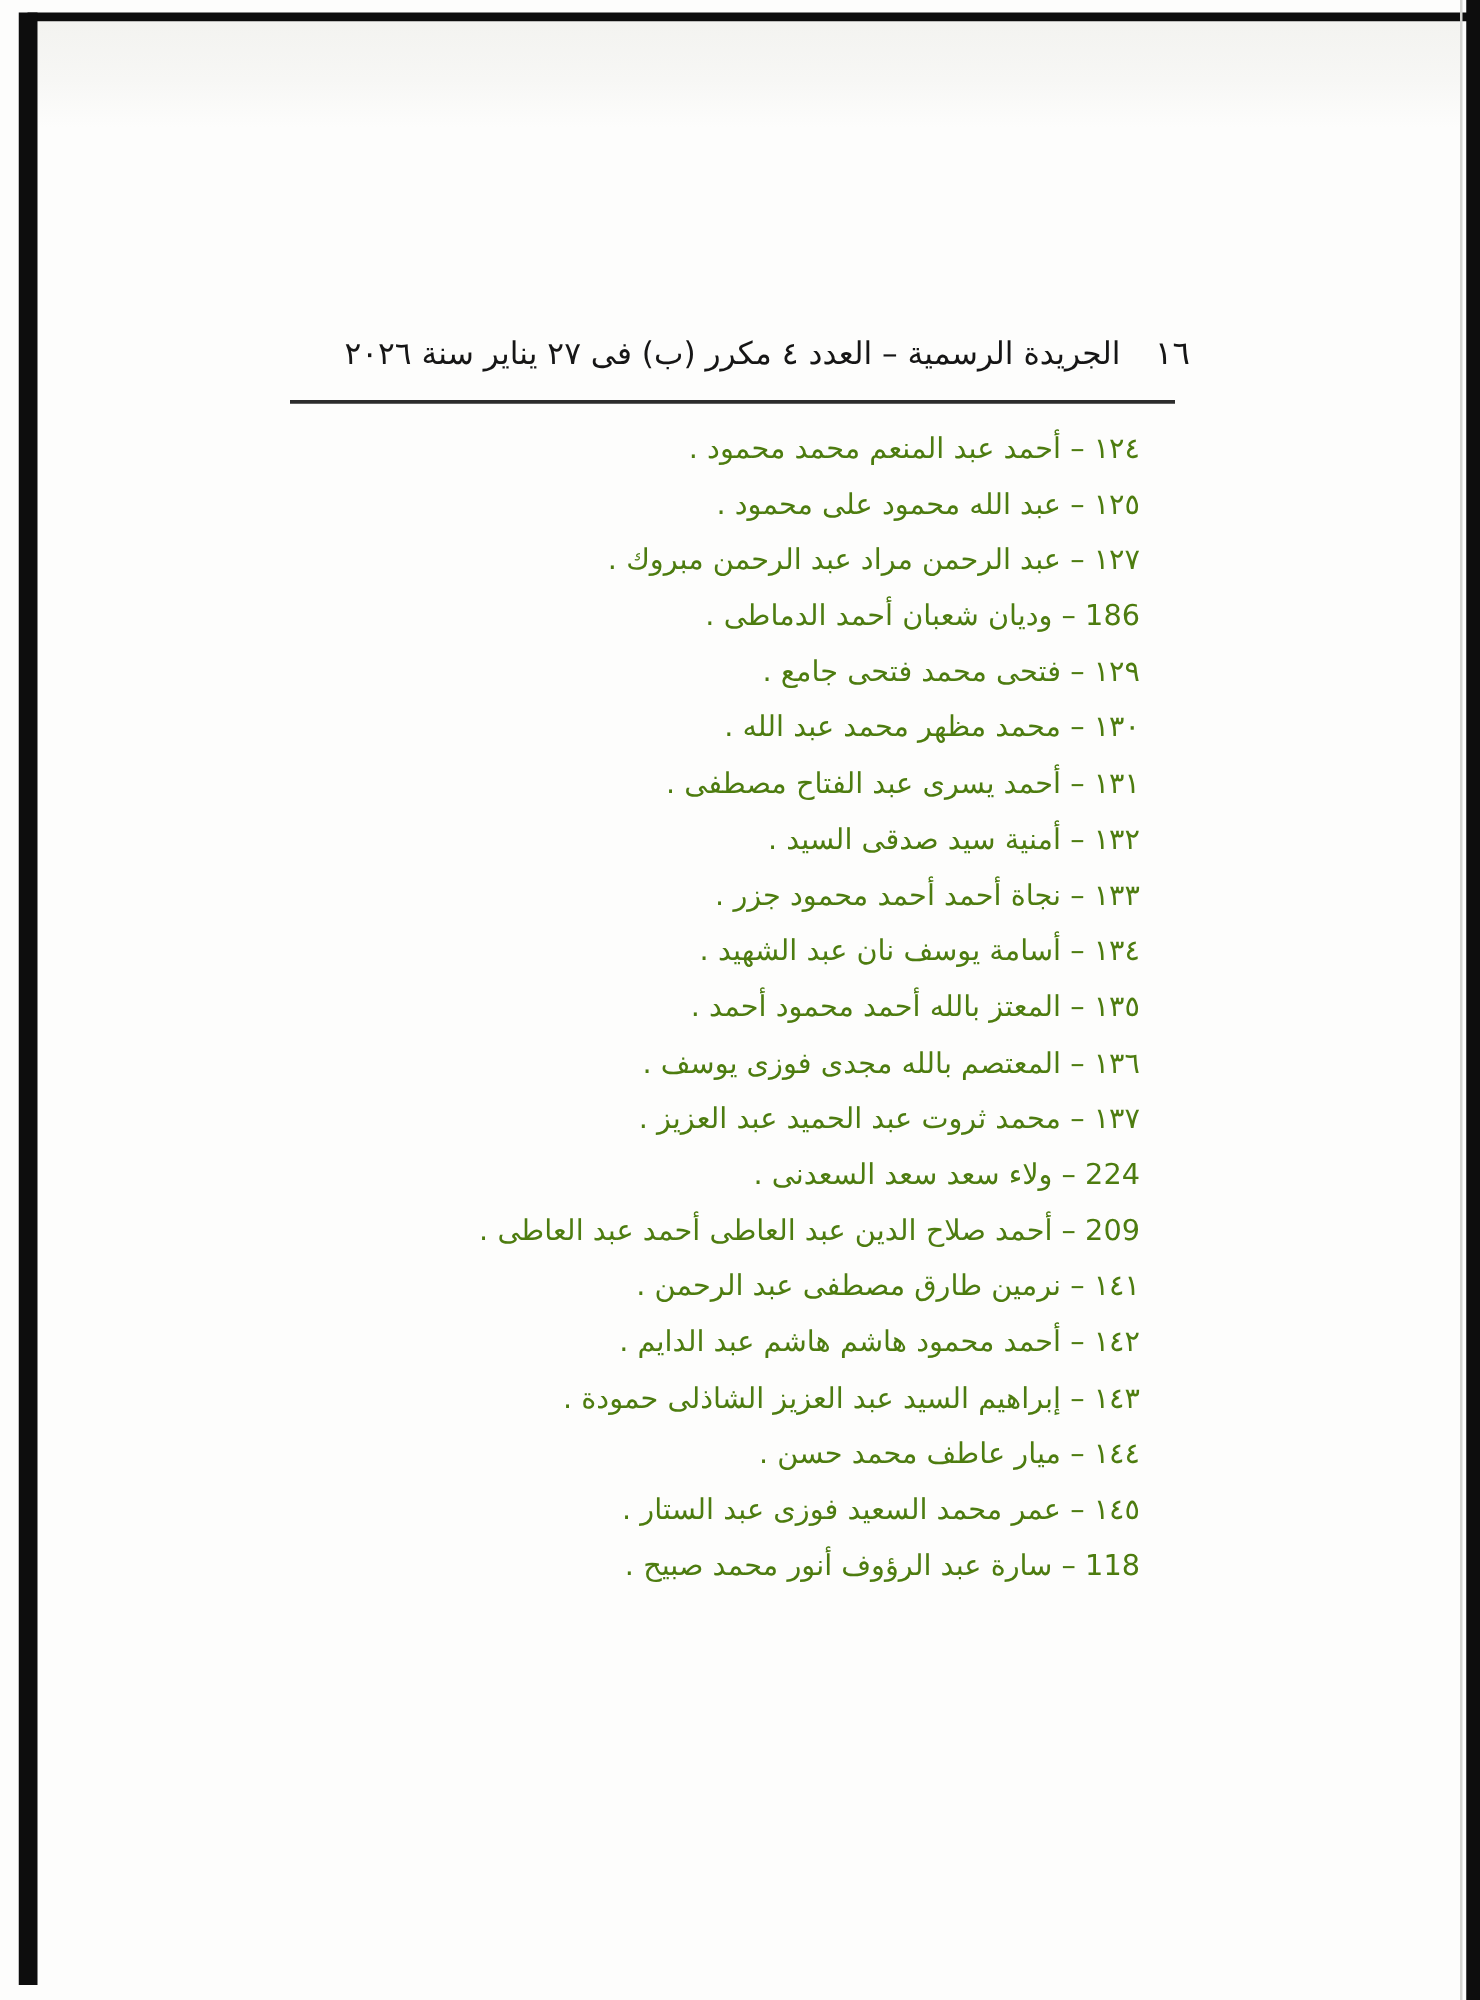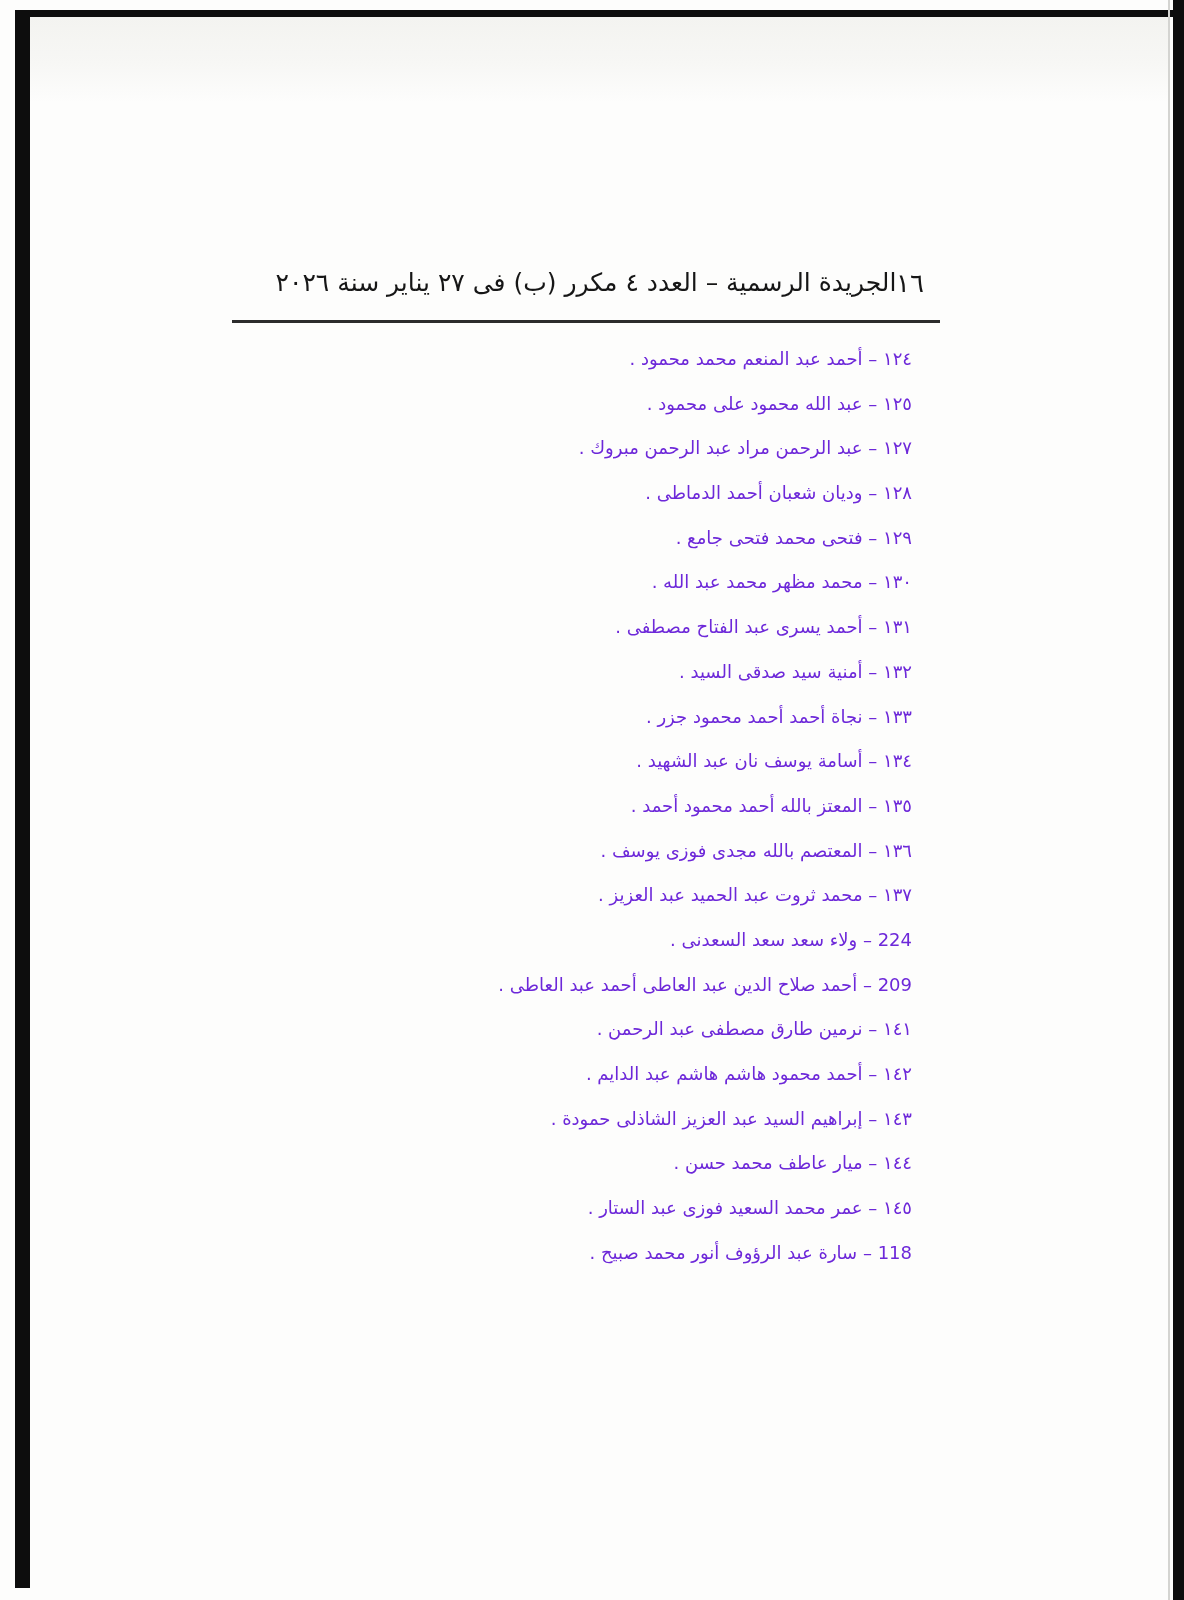--- a/index.html
+++ b/index.html
@@ -17,30 +17,30 @@
   .top-band{
     position:absolute;left:30px;right:16px;top:17px;height:85px;
     background:linear-gradient(180deg,#f3f3f0 0%,#f7f7f5 55%,#fdfdfc 100%);
   }
   .header-row{position:absolute;left:0;top:263px;width:100%;height:40px;}
   .gazette-title{
     position:absolute;left:232px;top:0;width:708px;height:40px;line-height:40px;
     text-align:center;font-size:25px;direction:rtl;white-space:nowrap;color:#161616;
   }
   .page-number{
-    position:absolute;top:0;right:260px;height:40px;line-height:40px;
+    position:absolute;top:0;right:232px;height:40px;line-height:40px;
     font-size:26px;letter-spacing:7px;direction:rtl;color:#161616;
   }
   .divider{position:absolute;left:232px;top:320px;width:708px;height:3px;background:#2c2c2c;}
   .name-list{
     position:absolute;top:337px;right:272px;left:240px;
     direction:rtl;text-align:right;
   }
   .row{
-    height:44.7px;line-height:44.7px;font-size:18px;white-space:nowrap;color:#6d28d9;
+    height:44.7px;line-height:44.7px;font-size:23px;white-space:nowrap;color:#4d7c0f;
   }
 </style>
 </head>
 <body>
 
 <div class="canvas">
   <div class="top-band"></div>
   <div class="edge-top"></div>
   <div class="edge-left"></div>
   <div class="edge-right-line"></div>
@@ -50,21 +50,21 @@
     <div class="gazette-title">الجريدة الرسمية – العدد ٤ مكرر (ب) فى ٢٧ يناير سنة ٢٠٢٦</div>
     <div class="page-number">١٦</div>
   </div>
 
   <div class="divider"></div>
 
   <div class="name-list">
       <div class="row">١٢٤ – أحمد عبد المنعم محمد محمود .</div>
       <div class="row">١٢٥ – عبد الله محمود على محمود .</div>
       <div class="row">١٢٧ – عبد الرحمن مراد عبد الرحمن مبروك .</div>
-      <div class="row">١٢٨ – وديان شعبان أحمد الدماطى .</div>
+      <div class="row">186 – وديان شعبان أحمد الدماطى .</div>
       <div class="row">١٢٩ – فتحى محمد فتحى جامع .</div>
       <div class="row">١٣٠ – محمد مظهر محمد عبد الله .</div>
       <div class="row">١٣١ – أحمد يسرى عبد الفتاح مصطفى .</div>
       <div class="row">١٣٢ – أمنية سيد صدقى السيد .</div>
       <div class="row">١٣٣ – نجاة أحمد أحمد محمود جزر .</div>
       <div class="row">١٣٤ – أسامة يوسف نان عبد الشهيد .</div>
       <div class="row">١٣٥ – المعتز بالله أحمد محمود أحمد .</div>
       <div class="row">١٣٦ – المعتصم بالله مجدى فوزى يوسف .</div>
       <div class="row">١٣٧ – محمد ثروت عبد الحميد عبد العزيز .</div>
       <div class="row">224 – ولاء سعد سعد السعدنى .</div>

